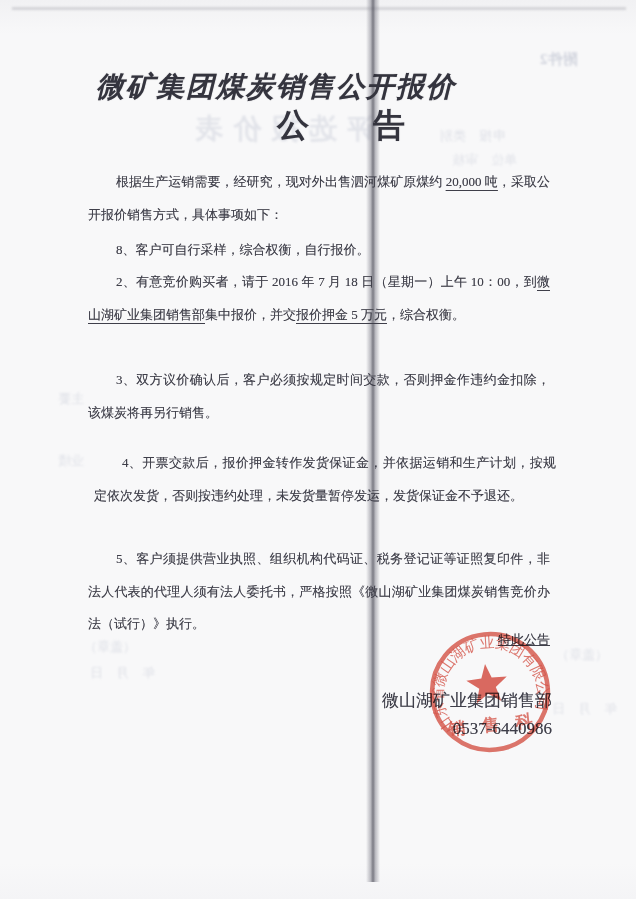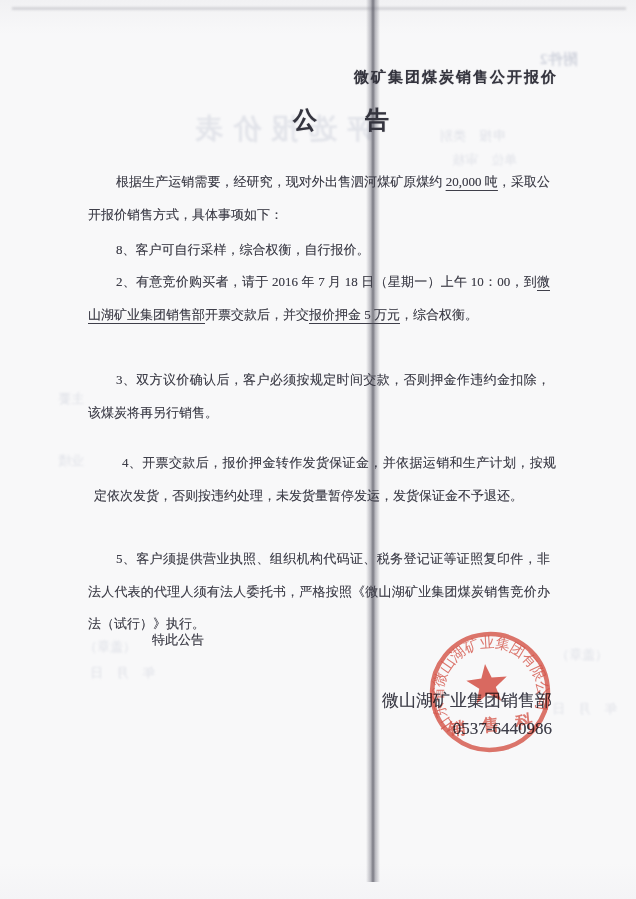--- a/index.html
+++ b/index.html
@@ -26,46 +26,47 @@
     transform:scaleX(-1);
     filter:blur(1px);
     white-space:nowrap;
     font-family:"Liberation Serif","DejaVu Serif",serif;
   }
   .content{
     position:absolute;left:88px;top:0;width:462px;
   }
   .doc-title{
     position:absolute;left:0;top:68px;width:462px;
-    text-align:right;font-size:15px;font-weight:bold;color:#34343e;
+    text-align:left;font-size:28px;font-weight:bold;color:#34343e;
     letter-spacing:2px;transform:translateX(8px);
     text-shadow:0 0 1px rgba(52,52,62,.45);
     margin:0;
+    font-style:italic;
   }
   .doc-subtitle{
     position:absolute;left:0;top:104px;width:462px;
-    text-align:center;font-size:24px;font-weight:bold;color:#34343e;
+    text-align:center;font-size:32px;font-weight:bold;color:#34343e;
     transform:translateX(22px);
     text-shadow:0 0 1px rgba(52,52,62,.4);
     margin:0;
   }
   .para{
     position:absolute;left:0;width:462px;margin:0;
     font-size:13px;line-height:32.5px;
     text-align:justify;text-justify:inter-character;
     text-indent:28px;
     text-shadow:0 0 .6px rgba(63,63,74,.5);
   }
   .p-intro{top:166px;}
   .p-item1{top:234px;}
   .p-item2{top:266px;}
   .p-item3{top:364px;}
   .p-item4{top:447px;margin-left:6px;}
   .p-item5{top:543px;}
-  .p-closing{top:624px;text-indent:64px;text-align:left;}
+  .p-closing{top:624px;text-indent:64px;text-align:right;text-decoration:underline;}
   .u{text-decoration:underline;text-underline-offset:4px;text-decoration-thickness:1px;}
   .signature{
     position:absolute;right:84px;top:692px;
     text-align:right;font-size:17px;color:#3f3f4a;
     text-shadow:0 0 .6px rgba(63,63,74,.5);
   }
   .sig-line{margin:0 0 10px 0;line-height:18px;}
   .stamp{
     position:absolute;left:424px;top:626px;width:132px;height:132px;
     mix-blend-mode:multiply;opacity:.92;
@@ -95,21 +96,21 @@
   <div class="content">
 
     <h1 class="doc-title">微矿集团煤炭销售公开报价</h1>
 
     <h2 class="doc-subtitle">公　　告</h2>
 
     <p class="para p-intro"><span>根据生产运销需要，经研究，现对外出售泗河煤矿原煤约 </span><span class="u">20,000 吨</span><span>，采取公开报价销售方式，具体事项如下：</span></p>
 
     <p class="para p-item1">8、客户可自行采样，综合权衡，自行报价。</p>
 
-    <p class="para p-item2"><span>2、有意竞价购买者，请于 2016 年 7 月 18 日（星期一）上午 10：00，到</span><span class="u">微山湖矿业集团销售部</span><span>开票交款后，并交</span><span class="u">报价押金 5 万元</span><span>，综合权衡。</span></p>
+    <p class="para p-item2"><span>2、有意竞价购买者，请于 2016 年 7 月 18 日（星期一）上午 10：00，到</span><span class="u">微山湖矿业集团销售部</span><span>集中报价，并交</span><span class="u">报价押金 5 万元</span><span>，综合权衡。</span></p>
 
     <p class="para p-item3">3、双方议价确认后，客户必须按规定时间交款，否则押金作违约金扣除，该煤炭将再另行销售。</p>
 
     <p class="para p-item4">4、开票交款后，报价押金转作发货保证金，并依据运销和生产计划，按规定依次发货，否则按违约处理，未发货量暂停发运，发货保证金不予退还。</p>
 
     <p class="para p-item5">5、客户须提供营业执照、组织机构代码证、税务登记证等证照复印件，非法人代表的代理人须有法人委托书，严格按照《微山湖矿业集团煤炭销售竞价办法（试行）》执行。</p>
 
     <p class="para p-closing">特此公告</p>
 
   </div>

